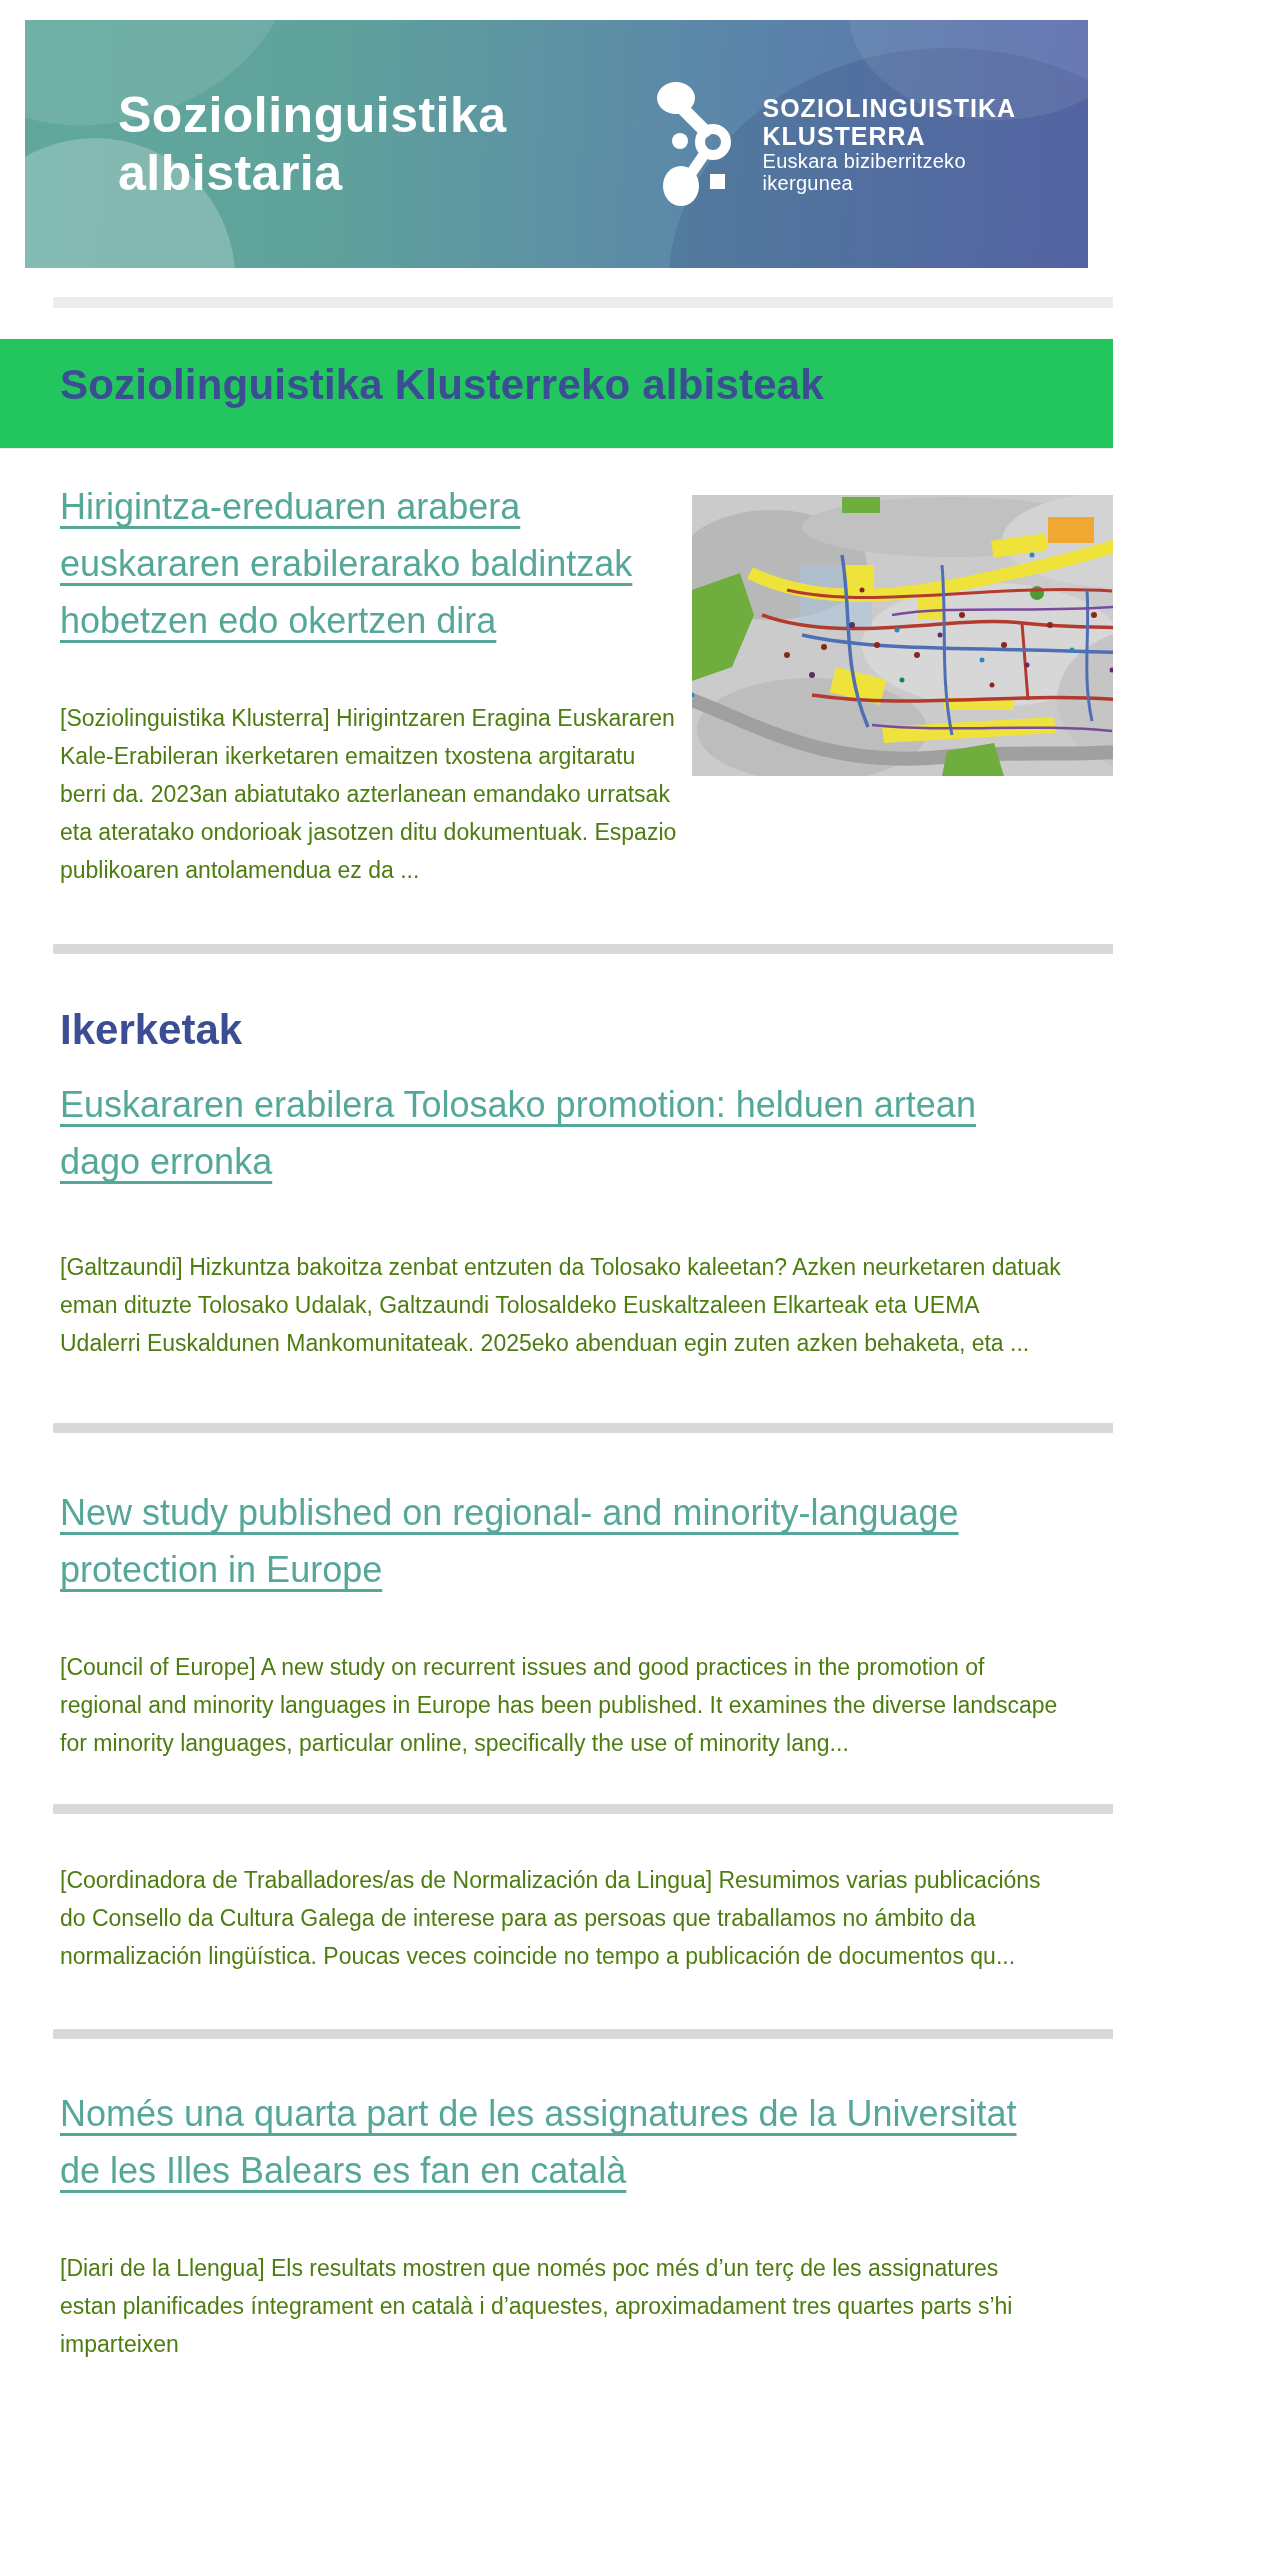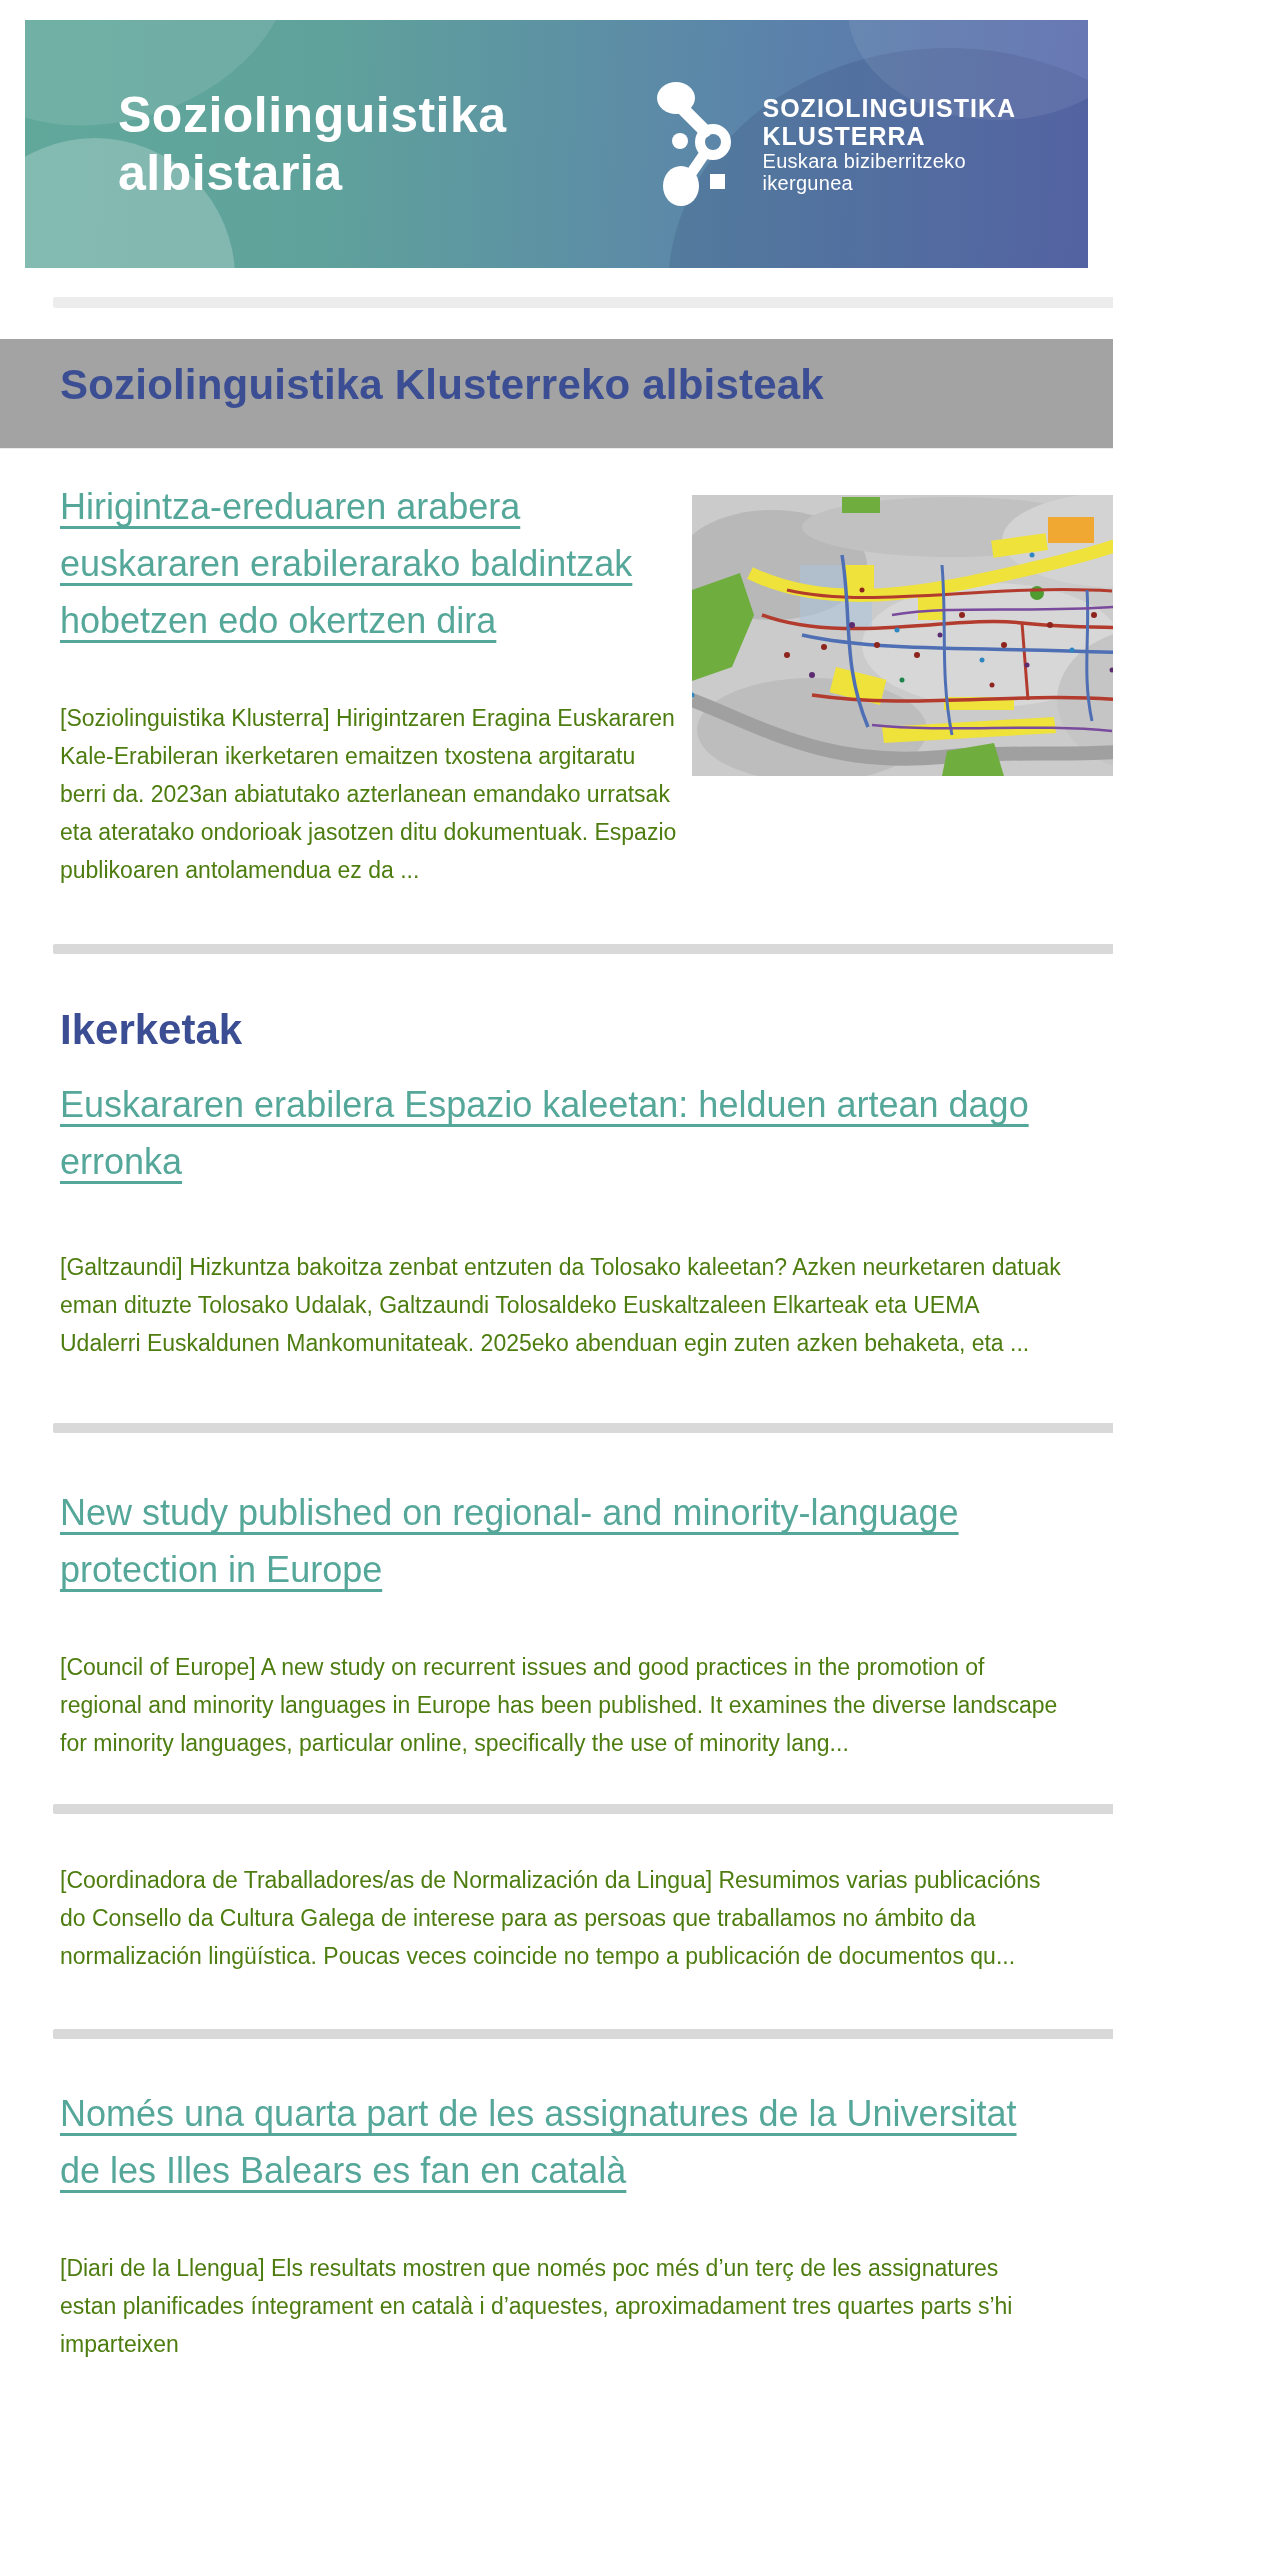--- a/index.html
+++ b/index.html
@@ -77,21 +77,21 @@
   .bar-light { background: #ECECEC; height: 11px; margin-top: 29px; }
   .bar-2 { margin-top: 10px; }
   .bar-3 { margin-top: 61px; }
   .bar-4 { margin-top: 42px; }
   .bar-5 { margin-top: 54px; }
 
   
   .heading-card {
     margin-top: 31px;
     padding: 20px 60px 37px 60px;
-    background: #a3a3a3;
+    background: #22c55e;
     border-bottom: 1px solid #EBEBEB;
   }
   h1 {
     color: #3B4E94;
     font-size: 42px;
     line-height: 52px;
     font-weight: bold;
     letter-spacing: 0.2px;
   }
   h2 {
@@ -253,21 +253,21 @@
         <circle cx="475" cy="120" r="2.5" fill="#5b2c6f"></circle>
       </svg>
     </div>
   </div>
 
   <div class="bar bar-2"></div>
 
   <h2>Ikerketak</h2>
 
   <div class="article-block">
-    <a href="#" class="article-title a2-title">Euskararen erabilera Espazio kaleetan: helduen artean dago erronka</a>
+    <a href="#" class="article-title a2-title">Euskararen erabilera Tolosako promotion: helduen artean dago erronka</a>
     <p class="article-body a2-body">[Galtzaundi] Hizkuntza bakoitza zenbat entzuten da Tolosako kaleetan? Azken neurketaren datuak eman dituzte Tolosako Udalak, Galtzaundi Tolosaldeko Euskaltzaleen Elkarteak eta UEMA Udalerri Euskaldunen Mankomunitateak. 2025eko abenduan egin zuten azken behaketa, eta ...</p>
   </div>
 
   <div class="bar bar-3"></div>
 
   <div class="article-block">
     <a href="#" class="article-title a3-title">New study published on regional- and minority-language protection in Europe</a>
     <p class="article-body a3-body">[Council of Europe] A new study on recurrent issues and good practices in the promotion of regional and minority languages in Europe has been published. It examines the diverse landscape for minority languages, particular online, specifically the use of minority lang...</p>
   </div>
 

